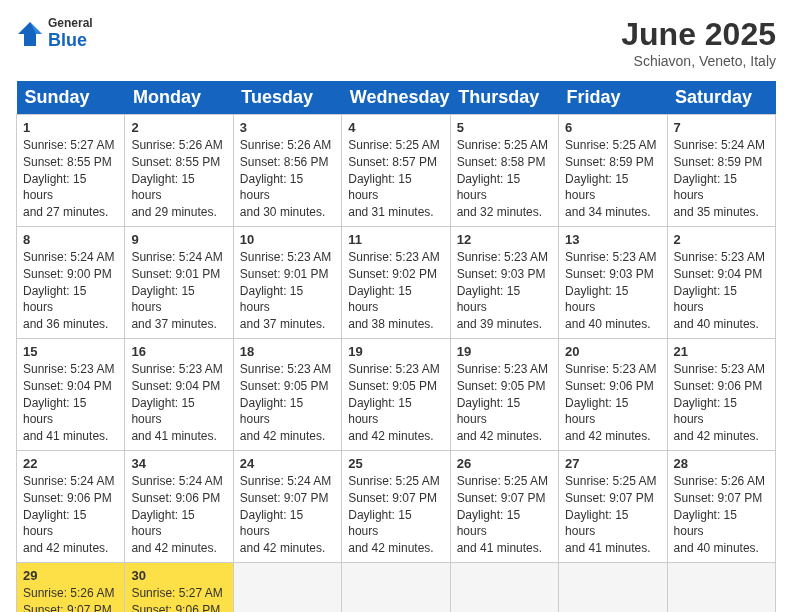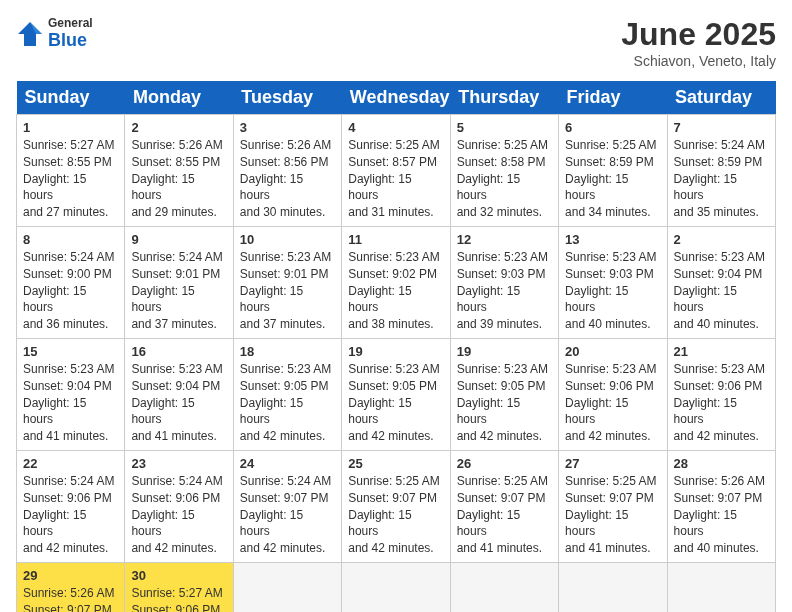--- a/index.html
+++ b/index.html
@@ -214,21 +214,21 @@
           <span class="day-num">21</span>
           <div class="day-info">Sunrise: 5:23 AM<br>Sunset: 9:06 PM<br>Daylight: 15 hours<br>and 42 minutes.</div>
         </td>
       </tr>
       <tr>
         <td>
           <span class="day-num">22</span>
           <div class="day-info">Sunrise: 5:24 AM<br>Sunset: 9:06 PM<br>Daylight: 15 hours<br>and 42 minutes.</div>
         </td>
         <td>
-          <span class="day-num">23</span>
+          <span class="day-num">34</span>
           <div class="day-info">Sunrise: 5:24 AM<br>Sunset: 9:06 PM<br>Daylight: 15 hours<br>and 42 minutes.</div>
         </td>
         <td>
           <span class="day-num">24</span>
           <div class="day-info">Sunrise: 5:24 AM<br>Sunset: 9:07 PM<br>Daylight: 15 hours<br>and 42 minutes.</div>
         </td>
         <td>
           <span class="day-num">25</span>
           <div class="day-info">Sunrise: 5:25 AM<br>Sunset: 9:07 PM<br>Daylight: 15 hours<br>and 42 minutes.</div>
         </td>

